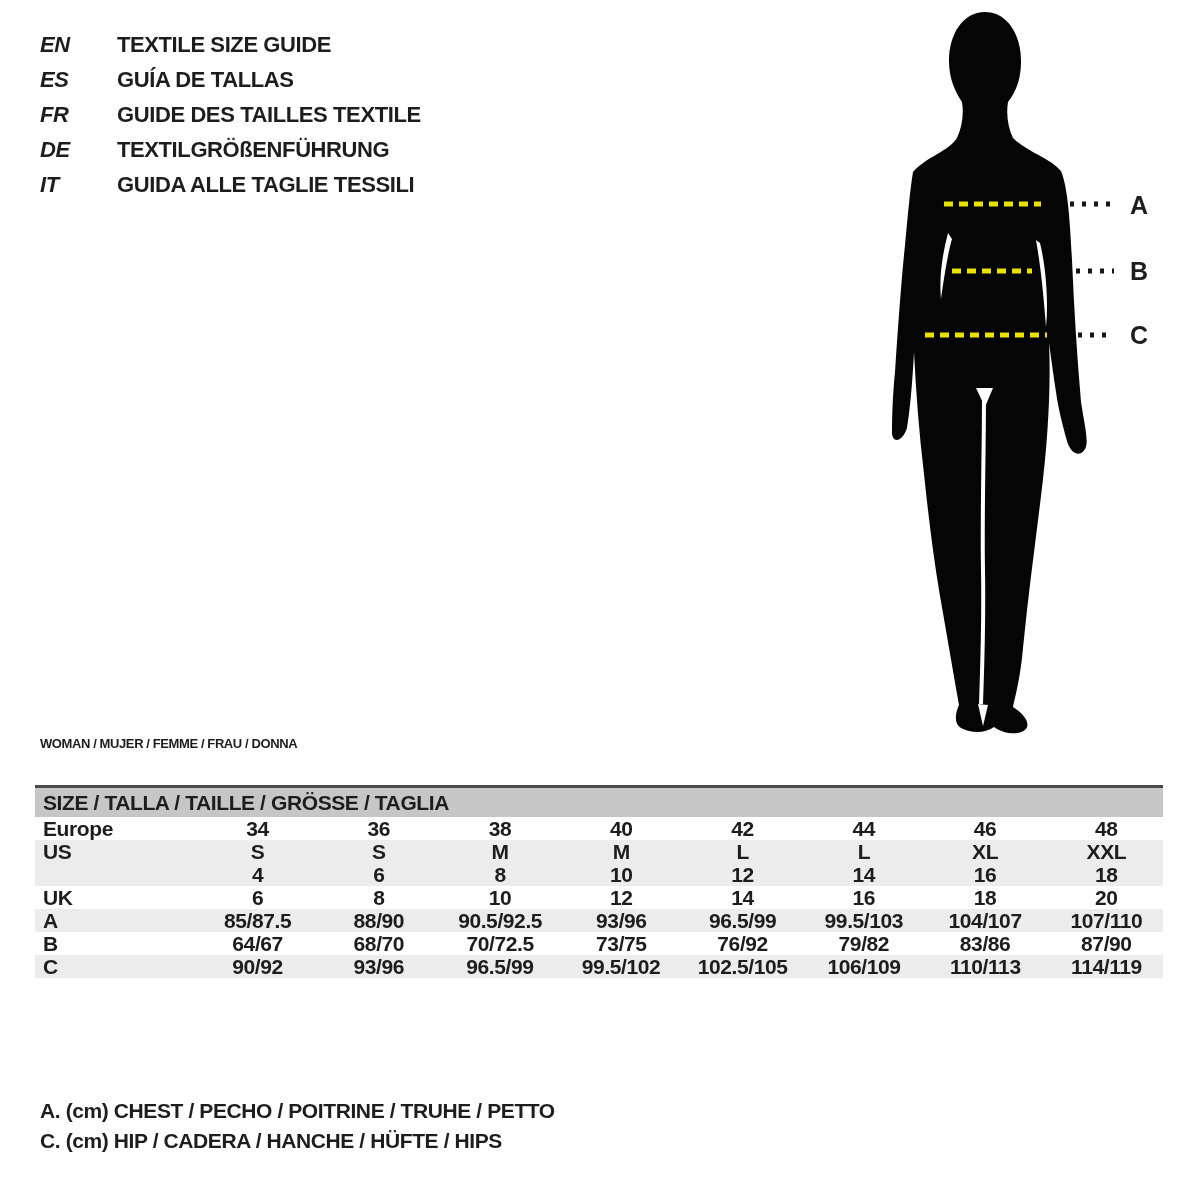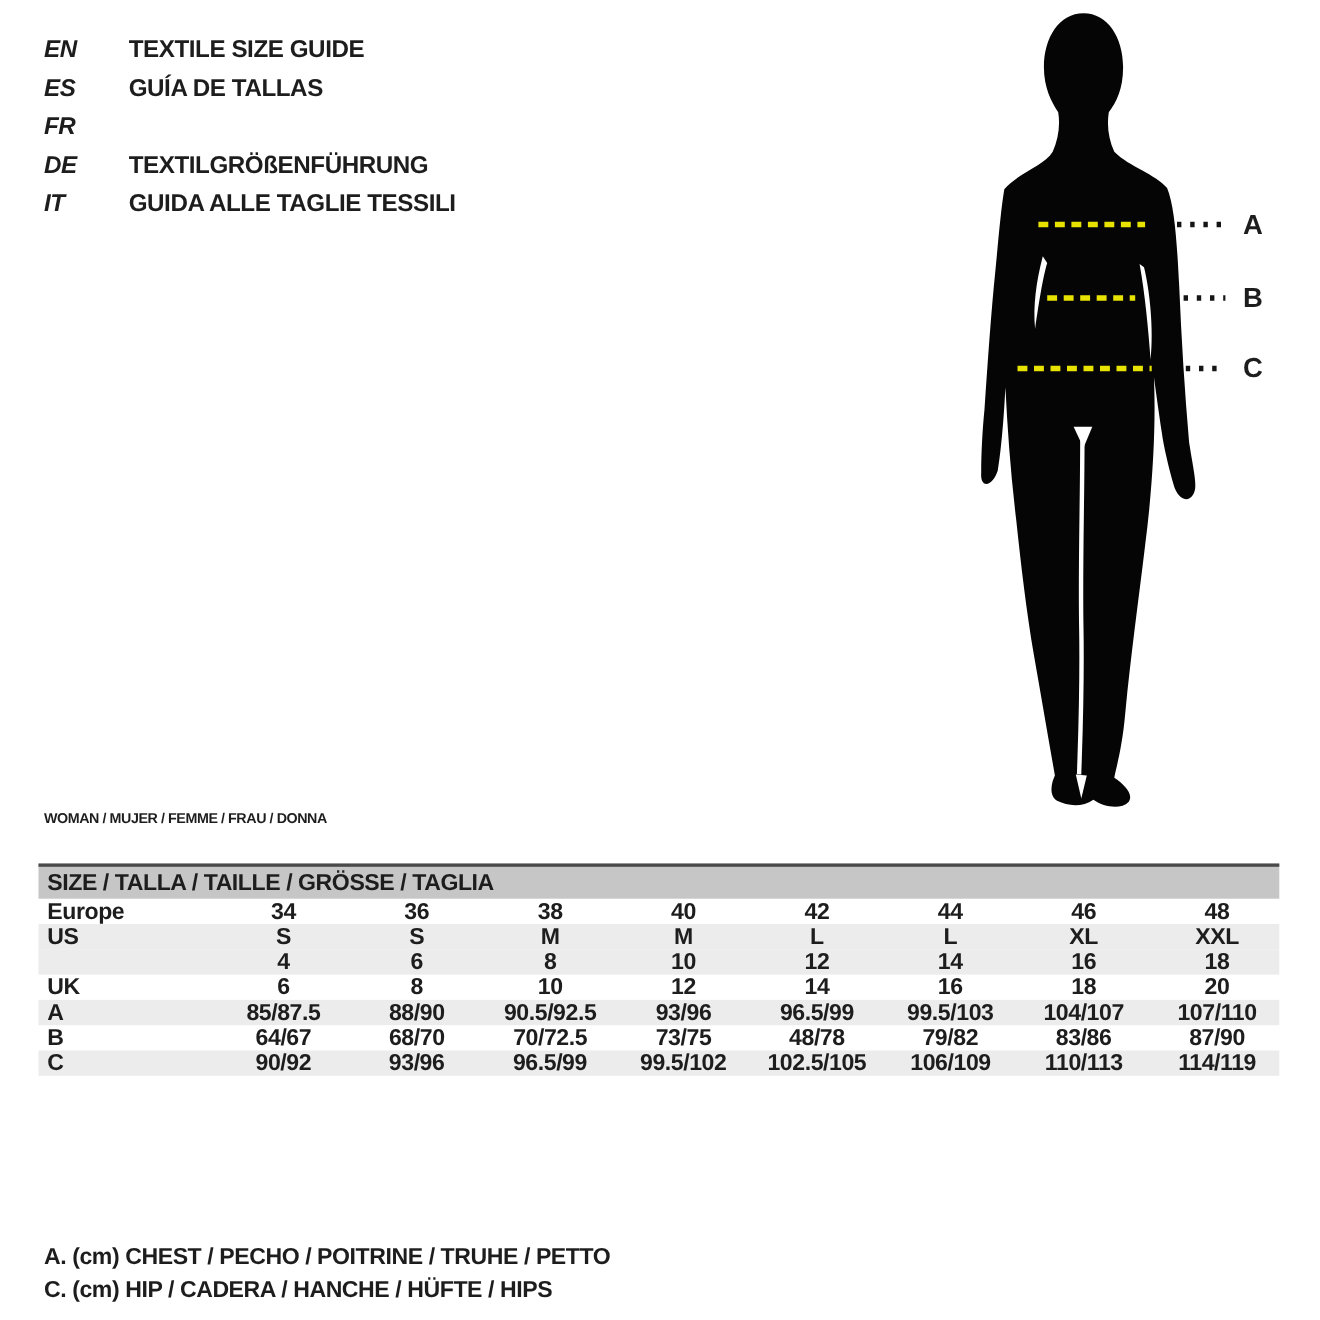--- a/index.html
+++ b/index.html
@@ -38,37 +38,38 @@
     line-height:29px;
     padding-left:8px;
     font-size:21px;
   }
   .t-row { display:flex; height:23px; align-items:center; font-size:21px; padding-right:12px;gap:32px; }
   .t-row.shaded { background:#ececec; }
   .t-label { flex:0 0 146px; padding-left:8px; }
   .t-cell { flex:1; text-align:center; }
 
   
-  .legend { position:absolute; left:40px; top:1128px; }
+  .legend { position:absolute; left:40px; top:1096px; }
   .legend-line { height:29.5px; font-size:21px; line-height:29.5px; }
 </style>
 </head>
 <body>
 
 <div class="lang-list">
   <div class="lang-row">
     <span class="lang-code">EN</span>
     <span>TEXTILE SIZE GUIDE</span>
   </div>
   <div class="lang-row">
     <span class="lang-code">ES</span>
     <span>GUÍA DE TALLAS</span>
   </div>
   <div class="lang-row">
     <span class="lang-code">FR</span>
+    <span>GUIDE DES TAILLES TEXTILE</span>
   </div>
   <div class="lang-row">
     <span class="lang-code">DE</span>
     <span>TEXTILGRÖßENFÜHRUNG</span>
   </div>
   <div class="lang-row">
     <span class="lang-code">IT</span>
     <span>GUIDA ALLE TAGLIE TESSILI</span>
   </div>
 </div>
@@ -184,21 +185,21 @@
         <div class="t-cell">99.5/103</div>
         <div class="t-cell">104/107</div>
         <div class="t-cell">107/110</div>
       </div>
       <div class="t-row">
         <div class="t-label">B</div>
         <div class="t-cell">64/67</div>
         <div class="t-cell">68/70</div>
         <div class="t-cell">70/72.5</div>
         <div class="t-cell">73/75</div>
-        <div class="t-cell">48/78</div>
+        <div class="t-cell">76/92</div>
         <div class="t-cell">79/82</div>
         <div class="t-cell">83/86</div>
         <div class="t-cell">87/90</div>
       </div>
       <div class="t-row shaded">
         <div class="t-label">C</div>
         <div class="t-cell">90/92</div>
         <div class="t-cell">93/96</div>
         <div class="t-cell">96.5/99</div>
         <div class="t-cell">99.5/102</div>

